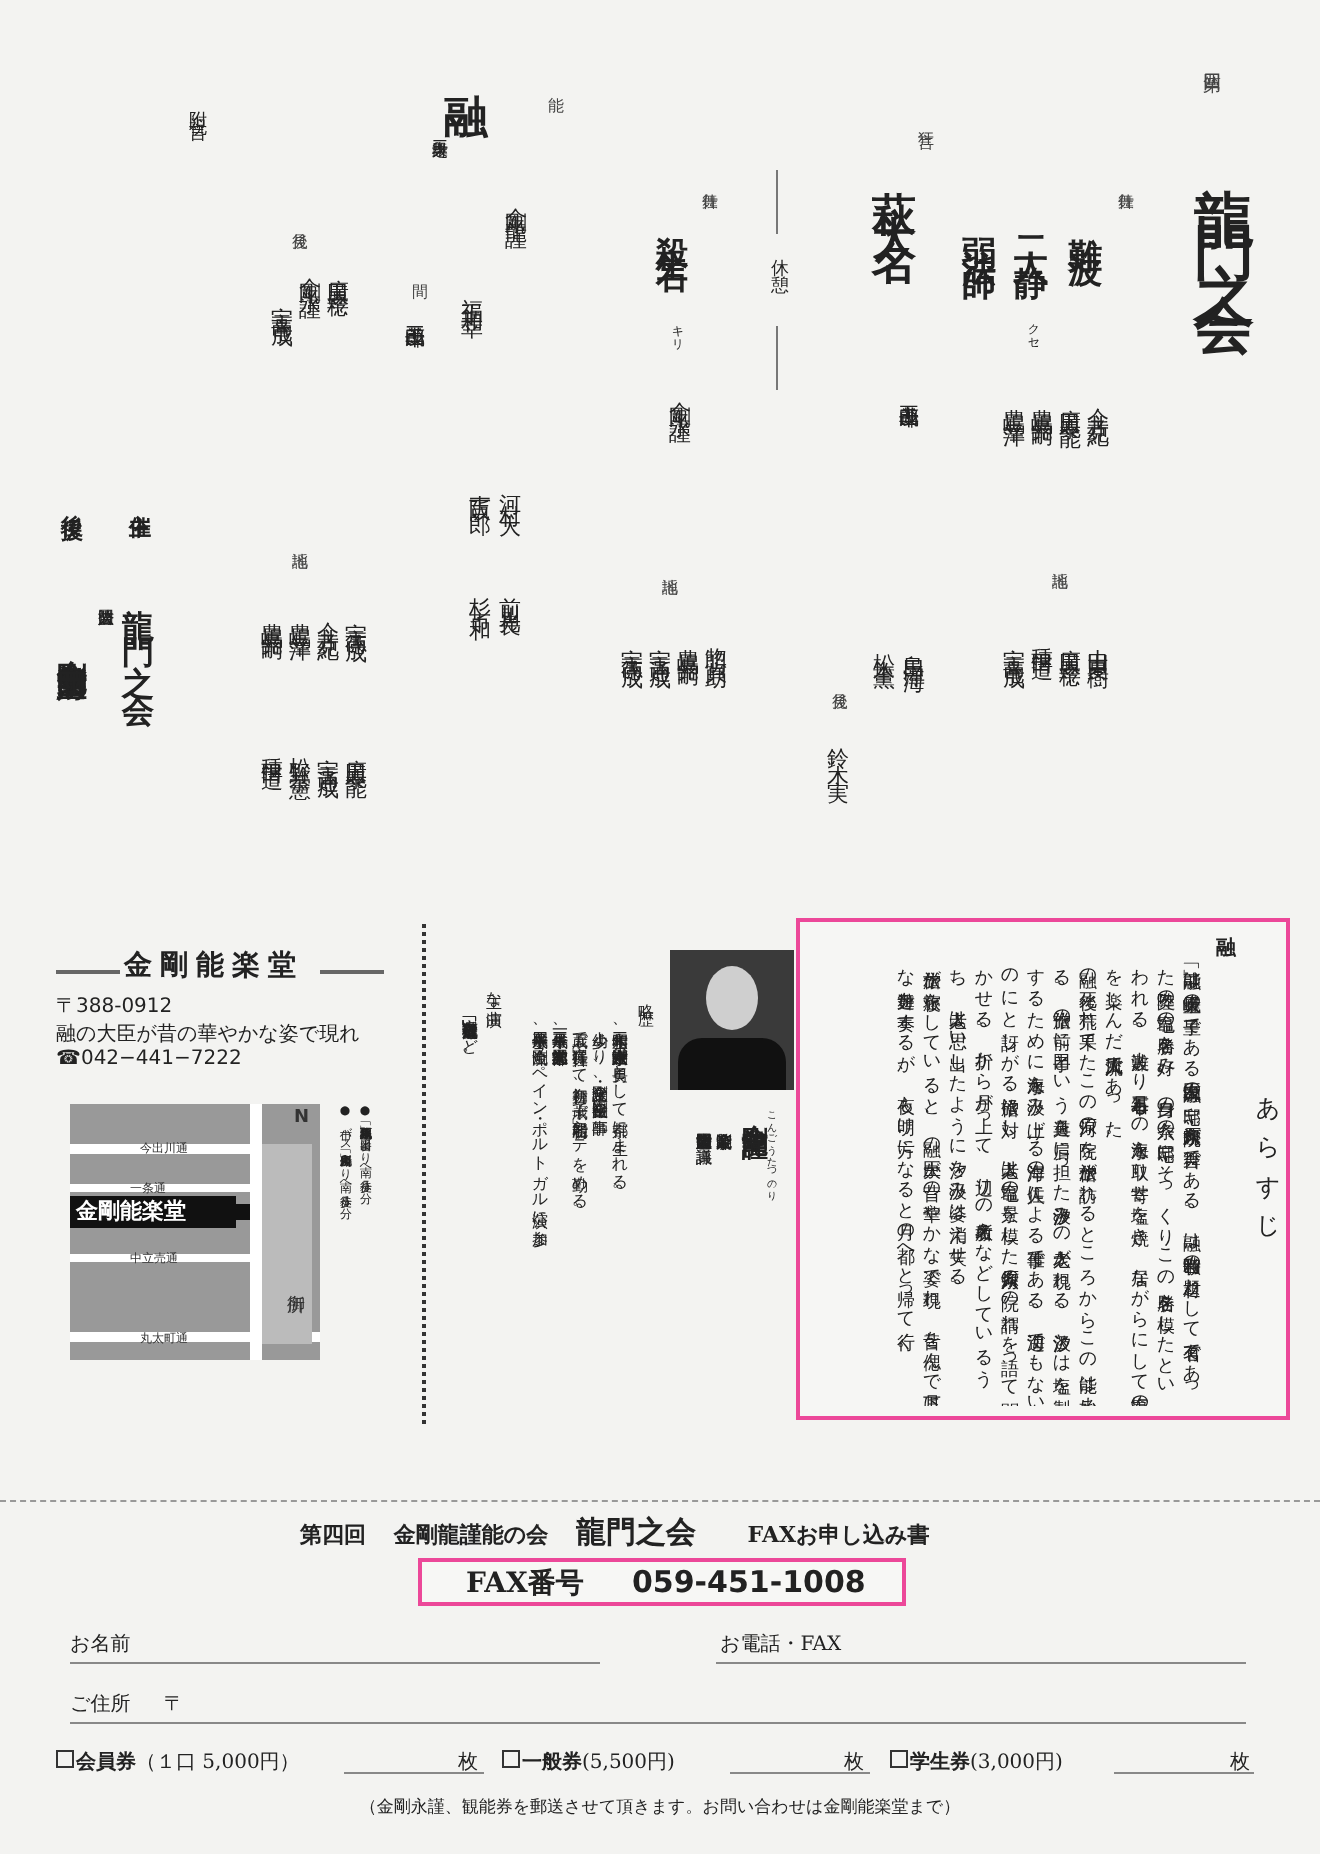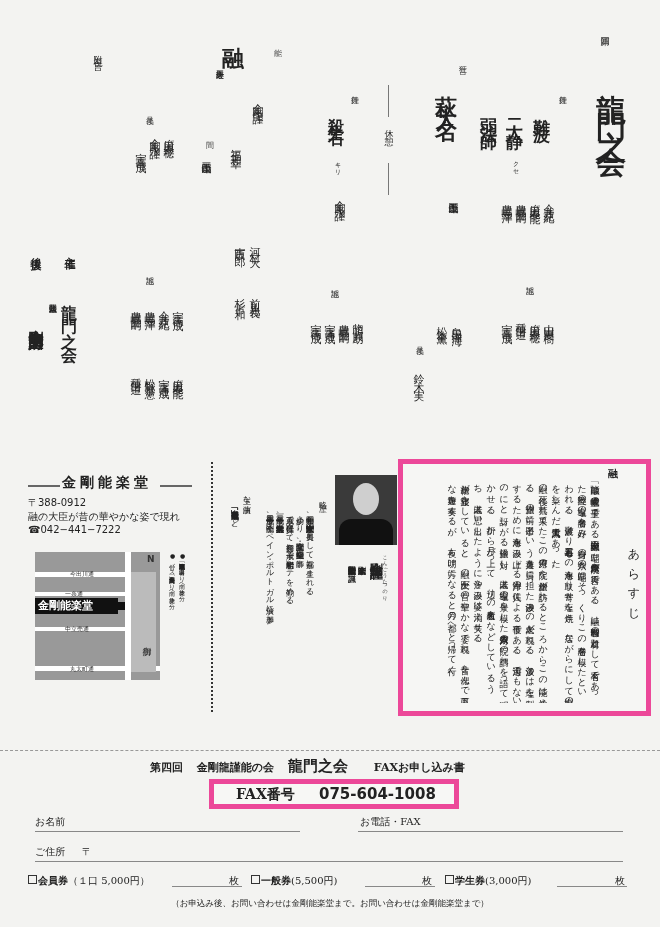--- a/index.html
+++ b/index.html
@@ -6,21 +6,21 @@
   body{width:660px;height:927px;background:#f3f3f1;position:relative;overflow:hidden;
        font-family:"DejaVu Serif","Liberation Serif",serif;color:#222;}
   .abs{position:absolute;}
   .v{writing-mode:vertical-rl;text-orientation:upright;white-space:nowrap;}
   .tiny{font-size:8px;color:#444;}
   .name{font-size:11px;letter-spacing:3px;line-height:14px;}
   .title-big{font-size:30px;letter-spacing:18px;font-weight:bold;}
   .play{font-size:20px;letter-spacing:10px;font-weight:bold;}
   .play-sm{font-size:17px;letter-spacing:7px;font-weight:bold;}
   .ruby{font-size:6px;}
-  .box-outline{border:5px solid #ec4899;}
+  .box-outline{border:2px solid #ec4899;}
   .hline{background:#999;height:1px;}
   .dash{border-top:1px dashed #999;}
   .sans{font-family:"DejaVu Sans","Liberation Sans",sans-serif;}
   .field-line{border-bottom:1px solid #888;}
   .map{background:#999;}
   .road{background:#fff;}
   .maplabel{font-size:6px;color:#333;font-family:"DejaVu Sans",sans-serif;}
 </style>
 </head>
 <body>
@@ -171,21 +171,21 @@
 <div class="abs dash" style="left:0;top:750px;width:660px;"></div>
 <div>
   <div class="abs" style="left:150px;top:757px;font-size:11px;font-weight:bold;white-space:nowrap;">
     <span>第四回</span>
     <span style="margin-left:10px;">金剛龍謹能の会</span>
     <span style="margin-left:10px;font-size:15px;">龍門之会</span>
     <span style="margin-left:22px;">FAXお申し込み書</span>
   </div>
   <div class="abs box-outline" style="left:209px;top:779px;width:240px;height:20px;background:#f7f7f5;">
     <span class="abs" style="left:22px;top:2px;font-size:14px;font-weight:bold;">FAX番号</span>
-    <span class="abs sans" style="left:105px;top:1px;font-size:15px;font-weight:bold;">075-604-1008</span>
+    <span class="abs sans" style="left:105px;top:1px;font-size:15px;font-weight:bold;">059-451-1008</span>
   </div>
 
   <div class="abs" style="left:35px;top:815px;font-size:10px;">お名前</div>
   <div class="abs field-line" style="left:35px;top:831px;width:265px;"></div>
   <div class="abs" style="left:360px;top:815px;font-size:10px;">お電話・FAX</div>
   <div class="abs field-line" style="left:358px;top:831px;width:265px;"></div>
 
   <div class="abs" style="left:35px;top:845px;font-size:10px;">ご住所</div>
   <div class="abs" style="left:82px;top:845px;font-size:10px;">〒</div>
   <div class="abs field-line" style="left:35px;top:861px;width:588px;"></div>
@@ -201,14 +201,14 @@
   </div>
   <div class="abs field-line" style="left:365px;top:886px;width:70px;"></div>
   <div class="abs" style="left:422px;top:874px;font-size:10px;">枚</div>
 
   <div class="abs" style="left:445px;top:874px;font-size:10px;white-space:nowrap;">
     <span style="display:inline-block;width:7px;height:7px;border:1px solid #333;margin-right:1px;"></span><b>学生券</b><span>(3,000円)</span>
   </div>
   <div class="abs field-line" style="left:557px;top:886px;width:70px;"></div>
   <div class="abs" style="left:615px;top:874px;font-size:10px;">枚</div>
 
-  <div class="abs" style="left:0;top:898px;width:660px;text-align:center;font-size:8.5px;">（お申込み後、お問い合わせは金剛能楽堂まで。お問い合わせは金剛能楽堂まで）</div>
+  <div class="abs" style="left:0;top:898px;width:660px;text-align:center;font-size:8.5px;">（金剛永謹、観能券を郵送させて頂きます。お問い合わせは金剛能楽堂まで）</div>
 </div>
 
 </body></html>

